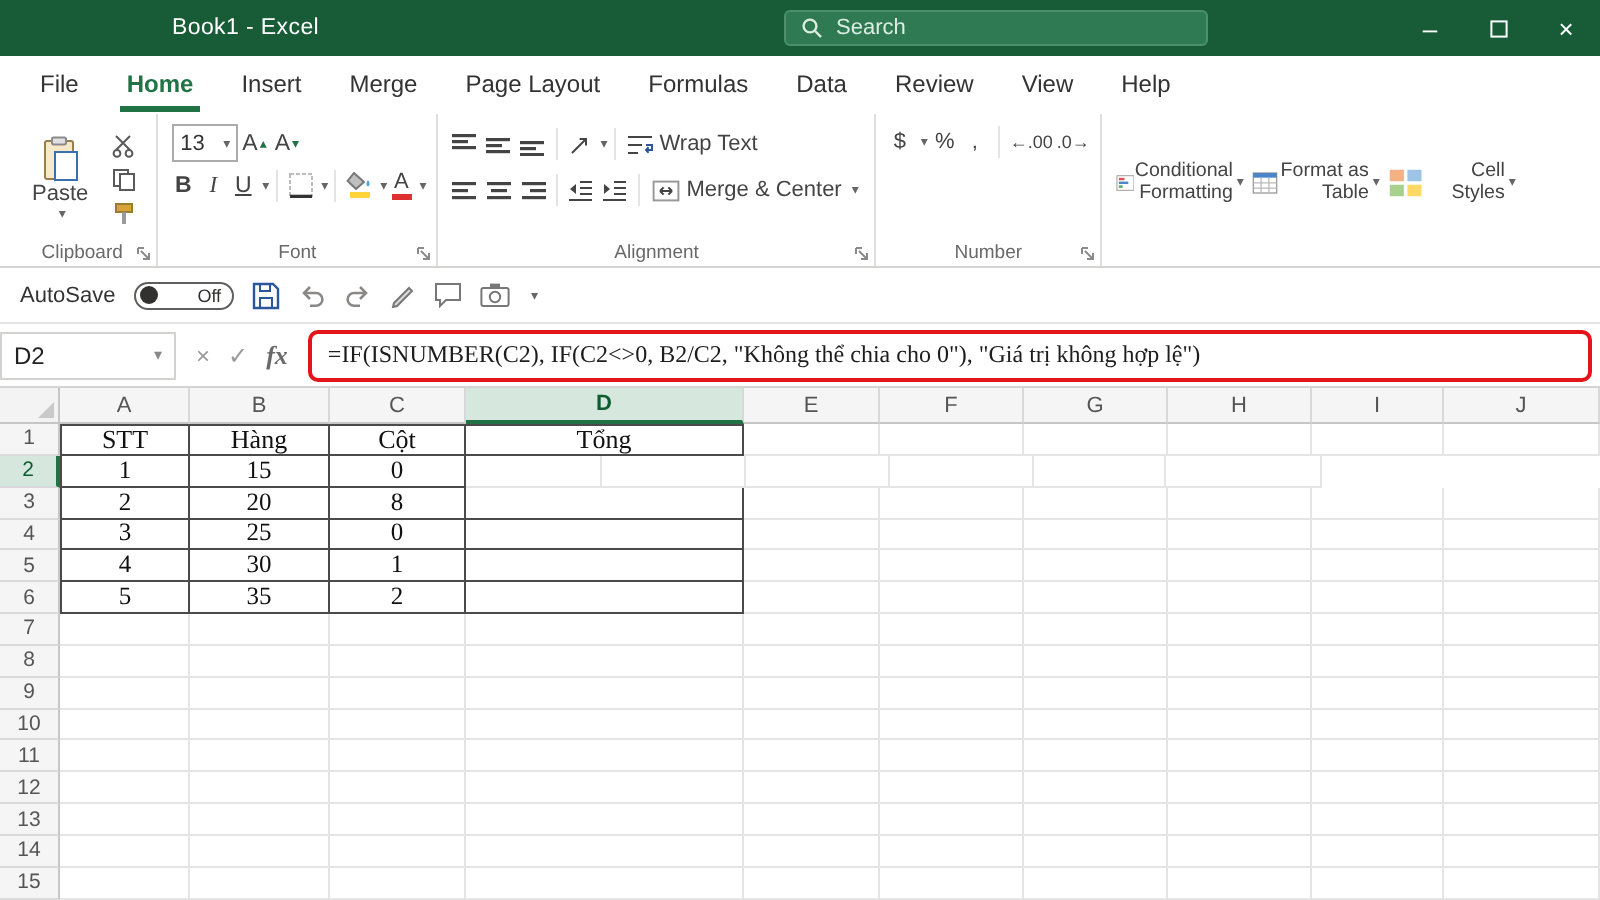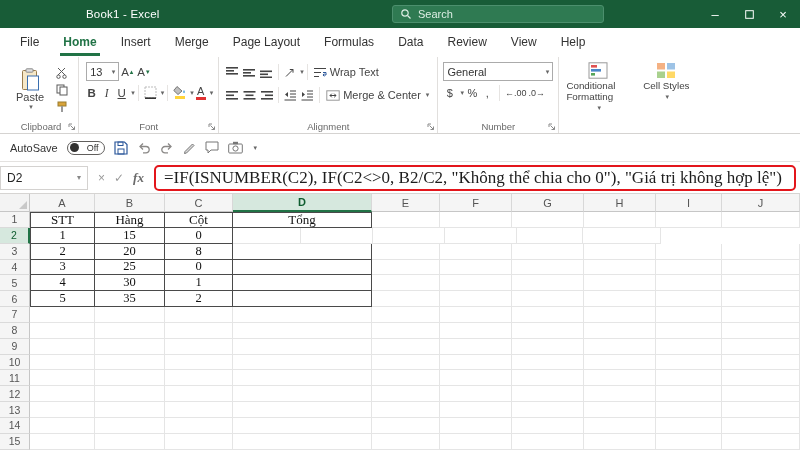--- a/index.html
+++ b/index.html
@@ -57,46 +57,46 @@
   .arow{display:flex;align-items:center;margin-top:3px}
   .ic{display:inline-flex;align-items:center;justify-content:center;padding:0 2px}
 
   .num-body{flex-direction:column}
   .cb-general{width:110px;margin-top:3px}
   .nrow2{display:flex;align-items:center;margin-top:4px;font-size:11px;color:#444;gap:2px}
   .num-sym{min-width:13px;text-align:center}
   .num-dec{font-size:9px;color:#444;letter-spacing:0}
 
   .styles-body{gap:4px;padding:3px 2px 0}
-  .style-big{display:flex;flex-direction:column;align-items:center;width:64px;text-align:left;
+  .style-big{display:flex;flex-direction:row;align-items:center;width:64px;text-align:right;
     font-size:9.8px;color:#444;line-height:1.12}
   .style-big .sb-lbl{margin-top:2px}
   .style-big .arr{margin-top:1px}
 
   
   .qat{height:28px;display:flex;align-items:center;gap:9px;padding-left:10px;background:#fff;
     border-bottom:1px solid #e4e2e0;flex:0 0 auto;font-size:11px;color:#333}
-  .toggle{display:inline-flex;align-items:center;gap:8px;border:1px solid #605e5c;border-radius:8px;
+  .toggle{display:inline-flex;align-items:center;gap:20px;border:1px solid #605e5c;border-radius:8px;
     height:14px;padding:0 5px 0 2px;background:#fff}
   .knob{width:9px;height:9px;border-radius:50%;background:#323130;display:inline-block}
   .tstate{font-size:9px;color:#323130}
   .qat .gr{color:#8a8886}
 
   
   .frow{height:32px;display:flex;align-items:center;background:#fff;border-bottom:1px solid #d6d4d2;
     padding:0 4px 0 0;flex:0 0 auto}
   .namebox{width:88px;height:24px;border:1px solid #d4d2d0;display:flex;align-items:center;
     padding:0 6px;font-size:12px;color:#222;background:#fff}
   .namebox .nv{flex:1}
   .nb-arrow{font-size:8px;color:#888}
   .fx-btns{display:flex;align-items:center;gap:9px;padding:0 10px;color:#9a9a9a;font-size:12px}
   .fx{font-style:italic;font-weight:bold;font-family:"Liberation Serif",serif;color:#6a6a6a;font-size:13px}
   .fbox{flex:1;height:26px;border:2px solid #E3151B;border-radius:5px;display:flex;align-items:center;
     padding:0 8px;background:#fff;overflow:hidden}
-  .ftext{font-family:"Liberation Serif","DejaVu Serif",serif;font-size:17px;color:#1d1d1d;white-space:nowrap}
+  .ftext{font-family:"Liberation Serif","DejaVu Serif",serif;font-size:12px;color:#1d1d1d;white-space:nowrap}
 
   
   .sheet{flex:1;display:flex;flex-direction:column;overflow:hidden;background:#fff}
   .chead{display:flex;height:18px;flex:0 0 auto}
   .corner{width:30px;height:18px;background:#F3F3F3;border-right:1px solid #C6C6C6;border-bottom:1px solid #C6C6C6;position:relative;flex:0 0 auto}
   .corner::after{content:"";position:absolute;right:2px;bottom:2px;border-left:8px solid transparent;border-bottom:8px solid #C9C9C9}
   .colh{height:18px;border-right:1px solid #D8D8D8;border-bottom:1px solid #C6C6C6;font-size:11px;color:#555;
     display:flex;align-items:center;justify-content:center;background:#F5F5F5;flex:0 0 auto}
   .colh.sel{background:#D6E8DE;color:#0E5C2F;border-bottom:2px solid #217346;font-weight:bold}
   .gbody{flex:1;overflow:hidden}
@@ -320,24 +320,20 @@
         </div>
       </div>
       <span class="g-label">Alignment</span>
       <svg class="launcher" width="8" height="8" viewBox="0 0 8 8">
         <path d="M1 1 H4 M1 1 V4 M2.5 2.5 L6.5 6.5 M6.5 3.5 V6.5 H3.5" stroke="#8a8a8a" fill="none"></path>
       </svg>
     </div>
 
     <div class="group">
       <div class="g-body num-body">
-        <div class="combo cb-general">
-          <span class="cb-val">General</span>
-          <span class="arr">▾</span>
-        </div>
         <div class="nrow2">
           <span class="num-sym">$</span>
           <span class="arr">▾</span>
           <span class="num-sym">%</span>
           <span class="num-sym">,</span>
           <span class="vsep"></span>
           <span class="num-dec">←<span>.00</span></span>
           <span class="num-dec"><span>.0</span>→</span>
         </div>
       </div>
@@ -350,20 +346,29 @@
     <div class="group" style="border-right:none">
       <div class="g-body styles-body">
         <div class="style-big">
           <svg width="20" height="17" viewBox="0 0 20 17">
             <rect x="1" y="0.8" width="18" height="15.4" fill="#fff" stroke="#999"></rect>
             <rect x="3" y="3" width="6" height="2.6" fill="#e05252"></rect>
             <rect x="3" y="7" width="10" height="2.6" fill="#4a86c8"></rect>
             <rect x="3" y="11" width="4" height="2.6" fill="#57a65a"></rect>
           </svg>
           <span class="sb-lbl">Conditional Formatting</span>
+          <span class="arr">▾</span>
+        </div>
+        <div class="style-big">
+          <svg width="20" height="17" viewBox="0 0 20 17">
+            <rect x="1" y="0.8" width="18" height="15.4" fill="#fff" stroke="#999"></rect>
+            <rect x="1" y="0.8" width="18" height="3.6" fill="#4a86c8"></rect>
+            <path d="M1 8.4 h18 M1 12.4 h18 M7 4.4 v12 M13 4.4 v12" stroke="#b9b9b9" fill="none"></path>
+          </svg>
+          <span class="sb-lbl">Format as Table</span>
           <span class="arr">▾</span>
         </div>
         <div class="style-big">
           <svg width="20" height="17" viewBox="0 0 20 17">
             <rect x="1" y="1" width="8" height="6.5" fill="#f4b183"></rect>
             <rect x="11" y="1" width="8" height="6.5" fill="#9dc3e6"></rect>
             <rect x="1" y="9.5" width="8" height="6.5" fill="#a9d18e"></rect>
             <rect x="11" y="9.5" width="8" height="6.5" fill="#ffd966"></rect>
           </svg>
           <span class="sb-lbl">Cell Styles</span>

